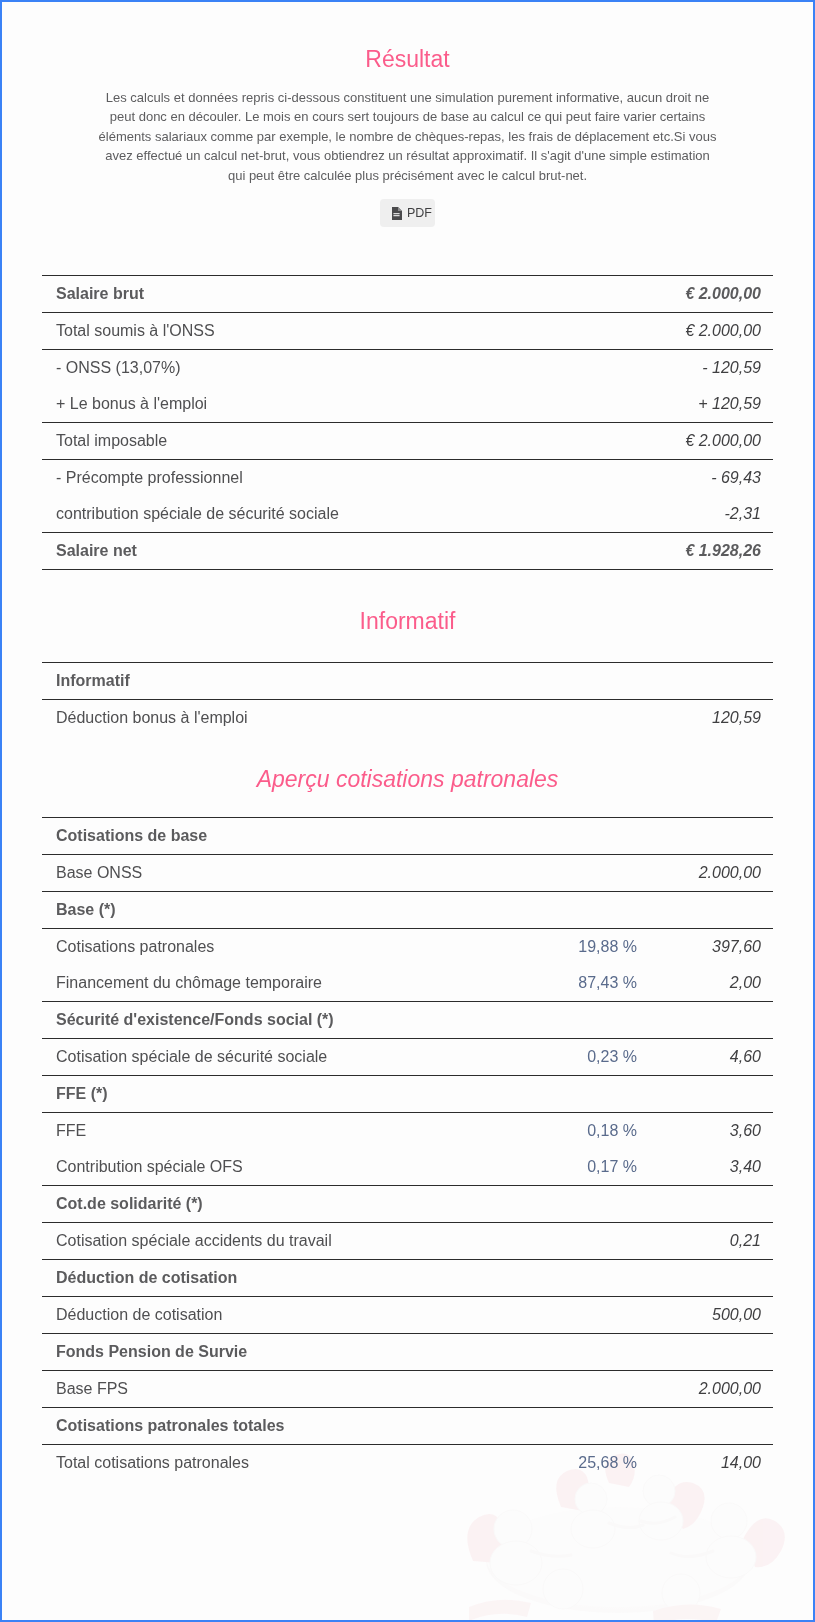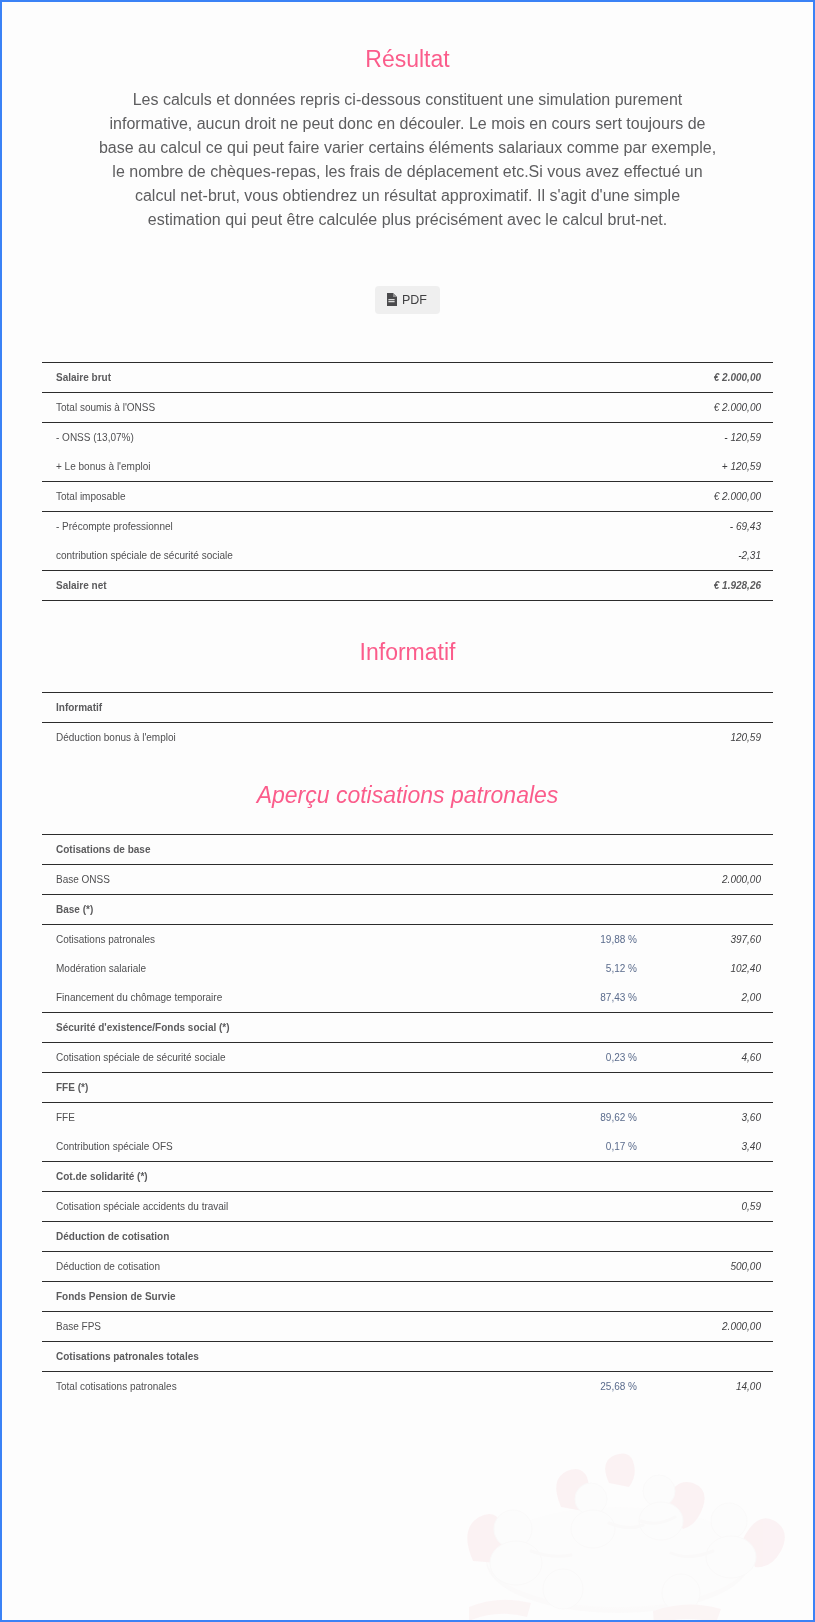--- a/index.html
+++ b/index.html
@@ -50,48 +50,47 @@
     margin: 0;
     line-height: 1.2;
   }
   .title-result  { padding-top: 44px; }
   .title-info    { padding-top: 38px; }
   .title-apercu  { padding-top: 30px; font-style: italic; }
 
   .intro {
     margin: 14px auto 0;
     max-width: 618px;
-    font-size: 16px;
+    font-size: 13px;
     line-height: 1.5;
     text-align: center;
     color: #5d5d5f;
   }
 
   .pdf-wrap { text-align: center; margin-top: 14px; }
   .pdf-btn {
     display: inline-flex;
     align-items: center;
     gap: 5px;
     background: #efefef;
     border: none;
     border-radius: 4px;
-    padding: 7px 13px 7px 11px;
+    padding: 7px 3px 7px 11px;
     font-family: "Liberation Sans", sans-serif;
     font-size: 12.5px;
     color: #3f3f41;
     cursor: pointer;
-    margin-top: 40px;
   }
   .pdf-icon { display: inline-block; width: 11px; height: 13px; }
 
   
   .tbl {
     width: 100%;
     border-collapse: collapse;
-    font-size: 10px;
+    font-size: 16px;
   }
   .tbl td { padding: 0; }
 
   .tbl tr.grp-start > td { border-top: 1px solid #2c2c2c; }
   .tbl tr.grp-end   > td { border-bottom: 1px solid #2c2c2c; }
 
   td.lbl {
     text-align: left;
     color: #4f4f51;
     padding: 9px 4px 9px 14px;
@@ -257,25 +256,20 @@
           <tr class="head grp-end">
             <td class="lbl">Base (*)</td>
             <td class="pct"></td>
             <td class="val"></td>
           </tr>
           <tr>
             <td class="lbl">Cotisations patronales</td>
             <td class="pct">19,88 %</td>
             <td class="val">397,60</td>
           </tr>
-          <tr>
-            <td class="lbl">Modération salariale</td>
-            <td class="pct">5,12 %</td>
-            <td class="val">102,40</td>
-          </tr>
           <tr class="grp-end">
             <td class="lbl">Financement du chômage temporaire</td>
             <td class="pct">87,43 %</td>
             <td class="val">2,00</td>
           </tr>
           <tr class="head grp-end">
             <td class="lbl">Sécurité d'existence/Fonds social (*)</td>
             <td class="pct"></td>
             <td class="val"></td>
           </tr>
@@ -284,37 +278,37 @@
             <td class="pct">0,23 %</td>
             <td class="val">4,60</td>
           </tr>
           <tr class="head grp-end">
             <td class="lbl">FFE (*)</td>
             <td class="pct"></td>
             <td class="val"></td>
           </tr>
           <tr>
             <td class="lbl">FFE</td>
-            <td class="pct">89,62 %</td>
+            <td class="pct">0,18 %</td>
             <td class="val">3,60</td>
           </tr>
           <tr class="grp-end">
             <td class="lbl">Contribution spéciale OFS</td>
             <td class="pct">0,17 %</td>
             <td class="val">3,40</td>
           </tr>
           <tr class="head grp-end">
             <td class="lbl">Cot.de solidarité (*)</td>
             <td class="pct"></td>
             <td class="val"></td>
           </tr>
           <tr class="grp-end">
             <td class="lbl">Cotisation spéciale accidents du travail</td>
             <td class="pct"></td>
-            <td class="val">0,59</td>
+            <td class="val">0,21</td>
           </tr>
           <tr class="head grp-end">
             <td class="lbl">Déduction de cotisation</td>
             <td class="pct"></td>
             <td class="val"></td>
           </tr>
           <tr class="grp-end">
             <td class="lbl">Déduction de cotisation</td>
             <td class="pct"></td>
             <td class="val">500,00</td>

